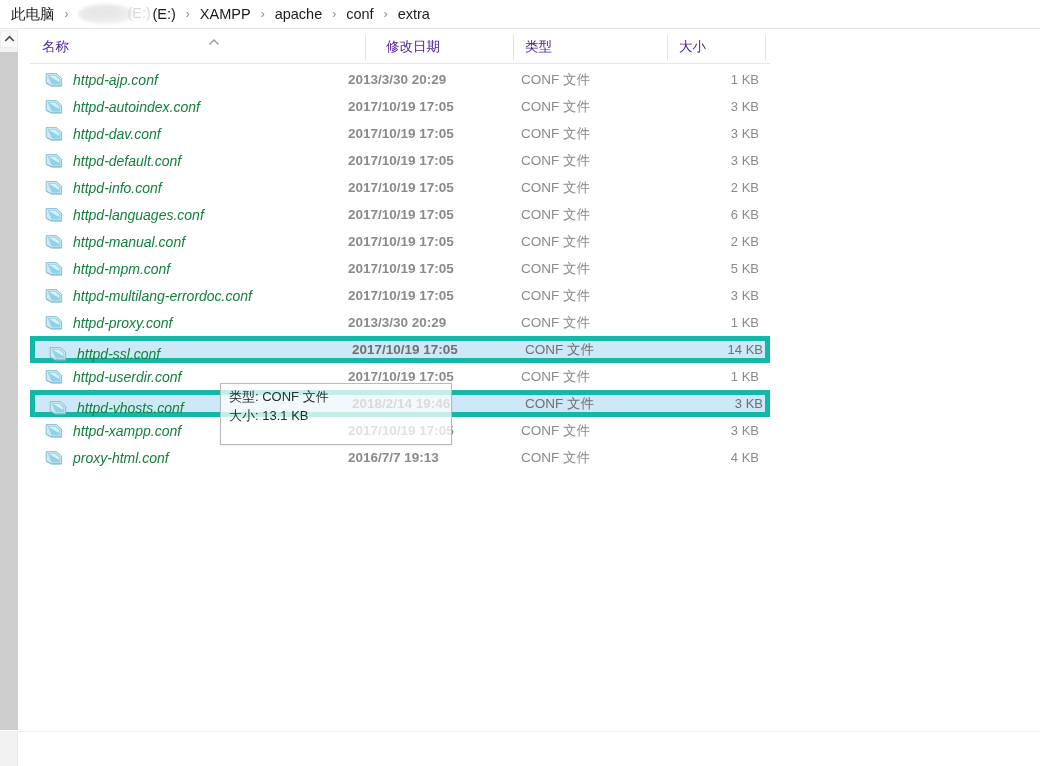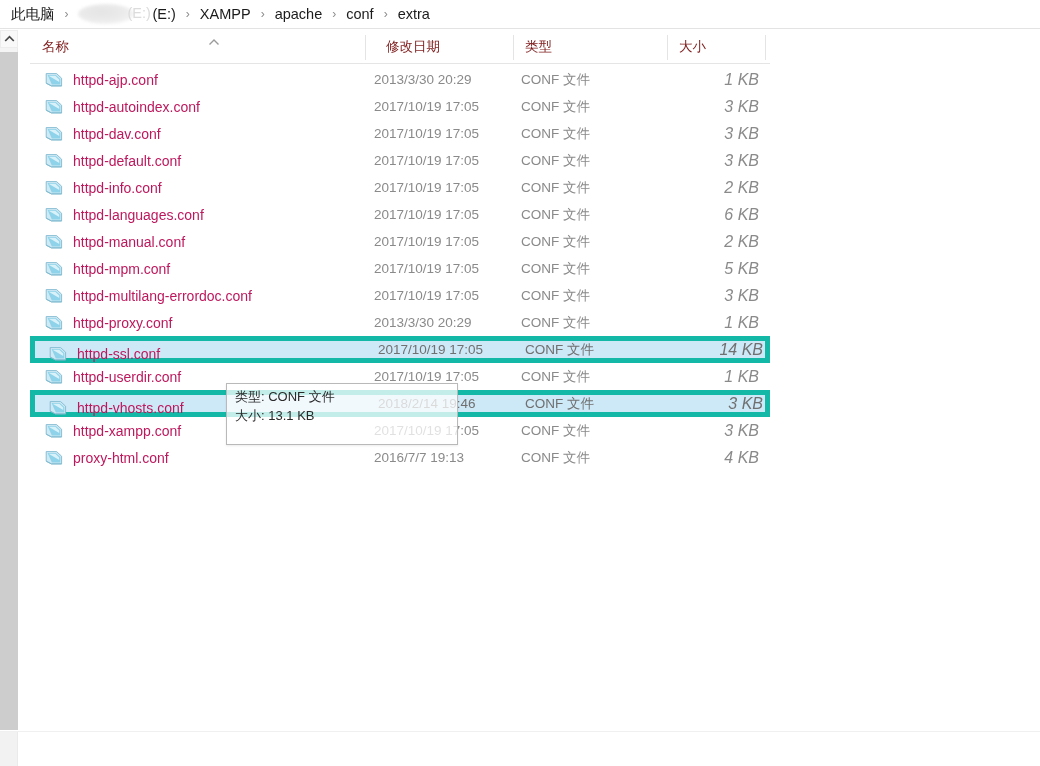--- a/index.html
+++ b/index.html
@@ -103,21 +103,21 @@
     left: 30px; top: 31px;
     width: 740px;
     height: 33px;
     border-bottom: 1px solid #e5e5e5;
   }
   .col {
     position: absolute;
     top: 0;
     height: 32px;
     font-size: 13.5px;
-    color: #7f1d1d;
+    color: #4c1d95;
     display: flex;
     align-items: center;
     cursor: pointer;
     user-select: none;
   }
   .col .label { padding-left: 12px; }
   .col-sep {
     position: absolute;
     top: 4px;
     width: 1px;
@@ -157,56 +157,57 @@
   }
   .file-icon {
     width: 22px; height: 22px;
     margin-left: 12px;
     margin-right: 8px;
     flex: none;
     position: relative;
   }
   .fname {
     font-size: 14px;
-    color: #be185d;
+    color: #15803d;
     line-height: 18px;
+    font-style: italic;
   }
   .cell-date {
     position: absolute;
-    left: 343px;
+    left: 317px;
     width: 140px;
     text-align: left;
     font-size: 13.5px;
     color: #8a8a8a;
+    font-weight: bold;
   }
   .cell-type {
     position: absolute;
     left: 490px;
     width: 150px;
     text-align: left;
     font-size: 13.5px;
     color: #8a8a8a;
   }
   .cell-size {
     position: absolute;
     left: 620px;
     width: 108px;
     text-align: right;
-    font-size: 16px;
+    font-size: 13px;
     color: #8a8a8a;
-    font-style: italic;
   }
   .row.selected .cell-date,
   .row.selected .cell-type,
   .row.selected .cell-size { color: #707070; }
 
   
   .tooltip {
     position: absolute;
-    left: 226px; top: 383px;
+    left: 220px; top: 383px;
     width: 232px;
     height: 62px;
     background: rgba(255,255,255,0.74);
     border: 1px solid #b9b9b9;
     padding: 3px 7px 0 8px;
     box-shadow: 0 1px 2px rgba(0,0,0,0.08);
     pointer-events: none;
   }
   .tip-line {
     font-size: 13px;

